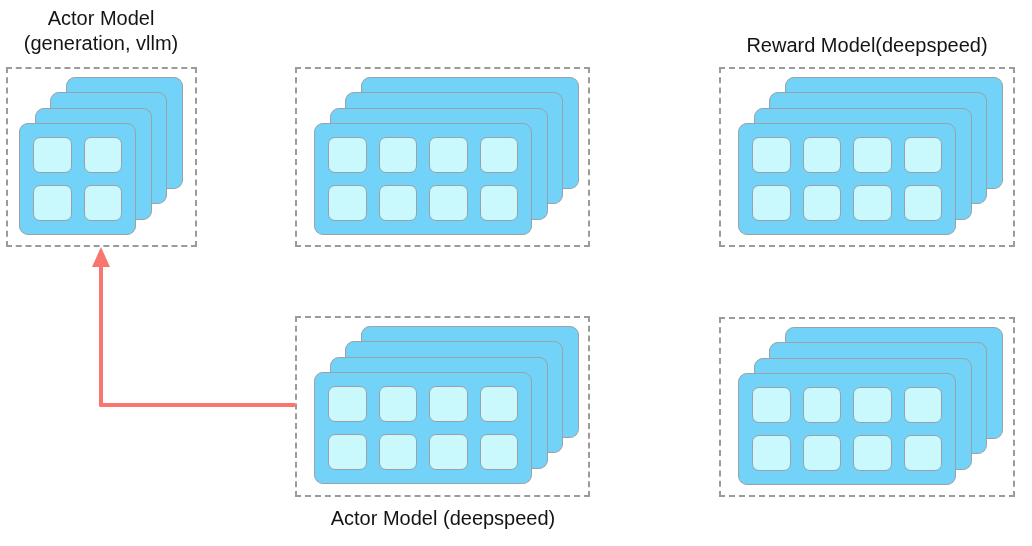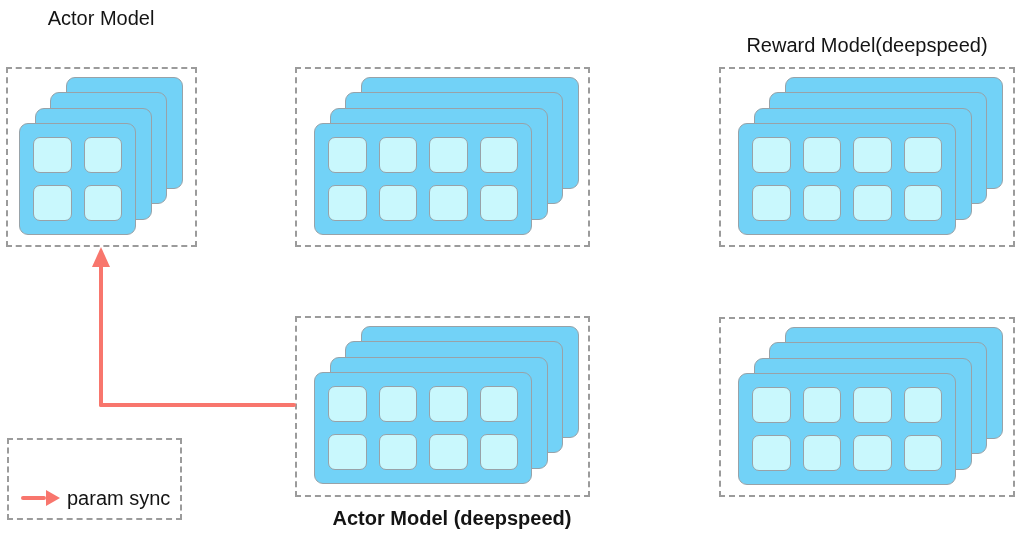--- a/index.html
+++ b/index.html
@@ -69,21 +69,21 @@
   #box-actor-vllm { left: 6px;   top: 67px;  width: 191px; height: 180px; }
   #box-reference  { left: 295px; top: 67px;  width: 295px; height: 180px; }
   #box-reward     { left: 719px; top: 67px;  width: 296px; height: 180px; }
   #box-actor-ds   { left: 295px; top: 316px; width: 295px; height: 181px; }
   #box-critic     { left: 719px; top: 317px; width: 296px; height: 180px; }
 
   
   #title-actor-vllm { left: 1px;   top: 6px;   width: 200px; }
   #title-reference  { left: 293px; top: 33px;  width: 300px; }
   #title-reward     { left: 717px; top: 33px;  width: 300px; text-align: center; }
-  #label-actor-ds   { left: 302px; top: 506px; width: 300px; font-weight: bold; }
+  #label-actor-ds   { left: 293px; top: 506px; width: 300px; }
   #label-critic     { left: 717px; top: 506px; width: 300px; }
 
   
   .arrow-seg { position: absolute; background: var(--arrow, #f8766d); border-radius: 2px; }
   #sync-arrow-h { left: 99px; top: 403px; width: 197px; height: 4px; }
   #sync-arrow-v { left: 99px; top: 265px; width: 4px;  height: 142px; }
   #sync-arrow-head {
     position: absolute; left: 92px; top: 247px;
     width: 0; height: 0;
     border-left: 9px solid transparent;
@@ -117,20 +117,21 @@
     white-space: nowrap;
   }
 </style>
 </head>
 <body>
 
 <div class="canvas">
 
   <div class="model-title" id="title-actor-vllm">
     <div>Actor Model</div>
+    <div>(generation, vllm)</div>
   </div>
   <div class="model-title" id="title-reward">Reward Model(deepspeed)</div>
 
   <div class="model-box" id="box-actor-vllm">
     <div class="stack stack-small">
         <div class="card"></div>
         <div class="card"></div>
         <div class="card"></div>
         <div class="card front" style="grid-template-columns: repeat(2, 1fr);">
           <div class="cell"></div>
@@ -212,19 +213,14 @@
         </div>
       </div>
   </div>
 
   <div class="model-title" id="label-actor-ds">Actor Model (deepspeed)</div>
 
   <div class="arrow-seg" id="sync-arrow-h"></div>
   <div class="arrow-seg" id="sync-arrow-v"></div>
   <div id="sync-arrow-head"></div>
 
-  <div id="legend-box">
-    <div id="legend-arrow-line"></div>
-    <div id="legend-arrow-head"></div>
-    <div id="legend-label">param sync</div>
-  </div>
 
 </div>
 
 </body></html>

